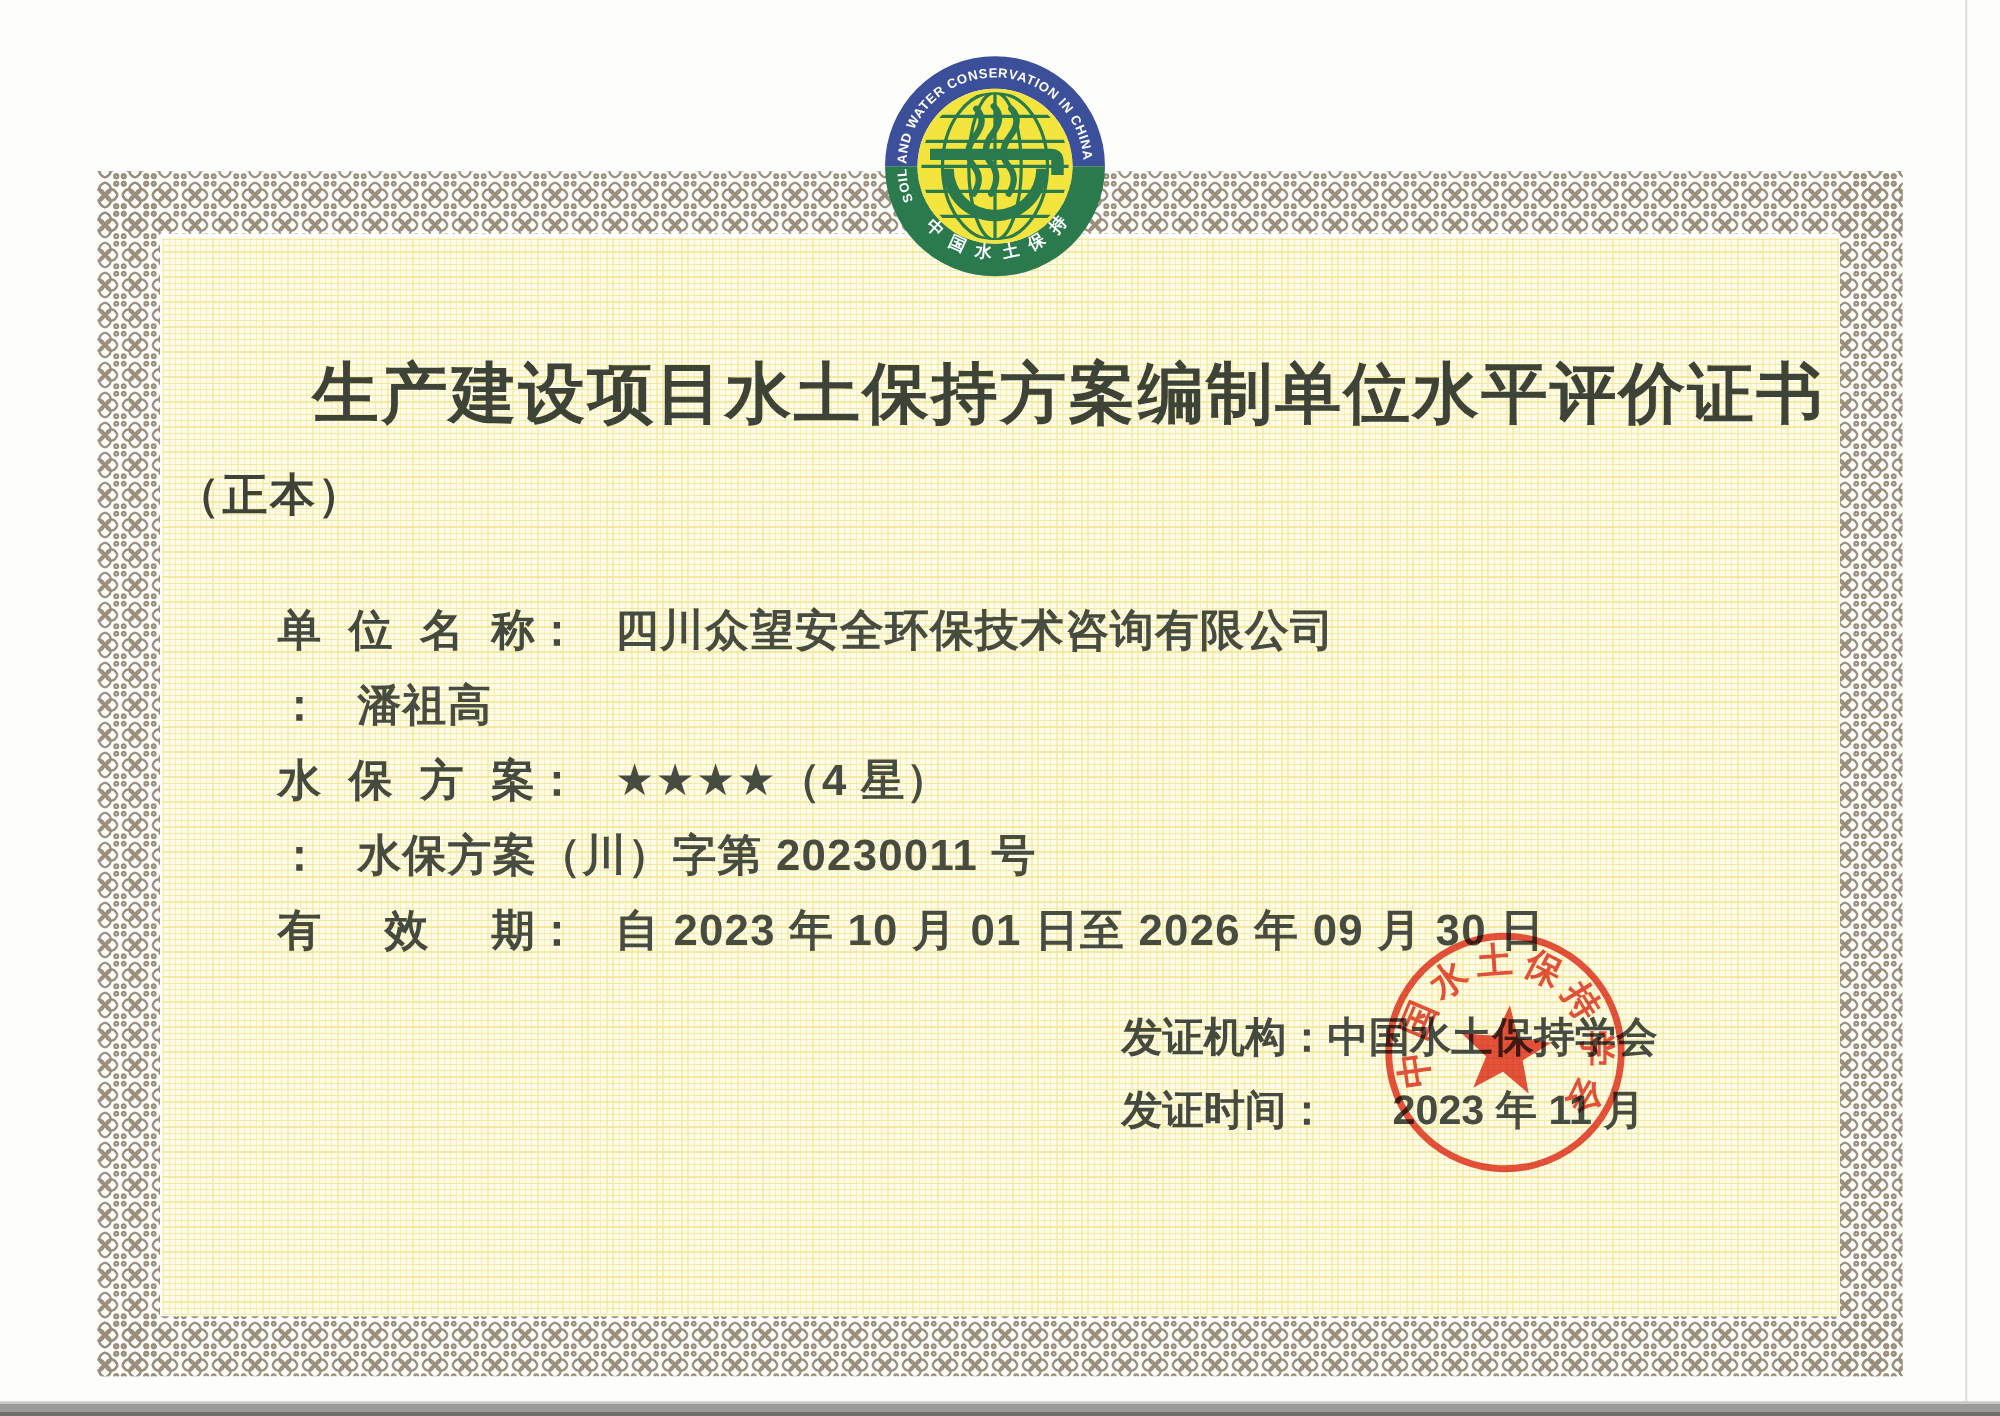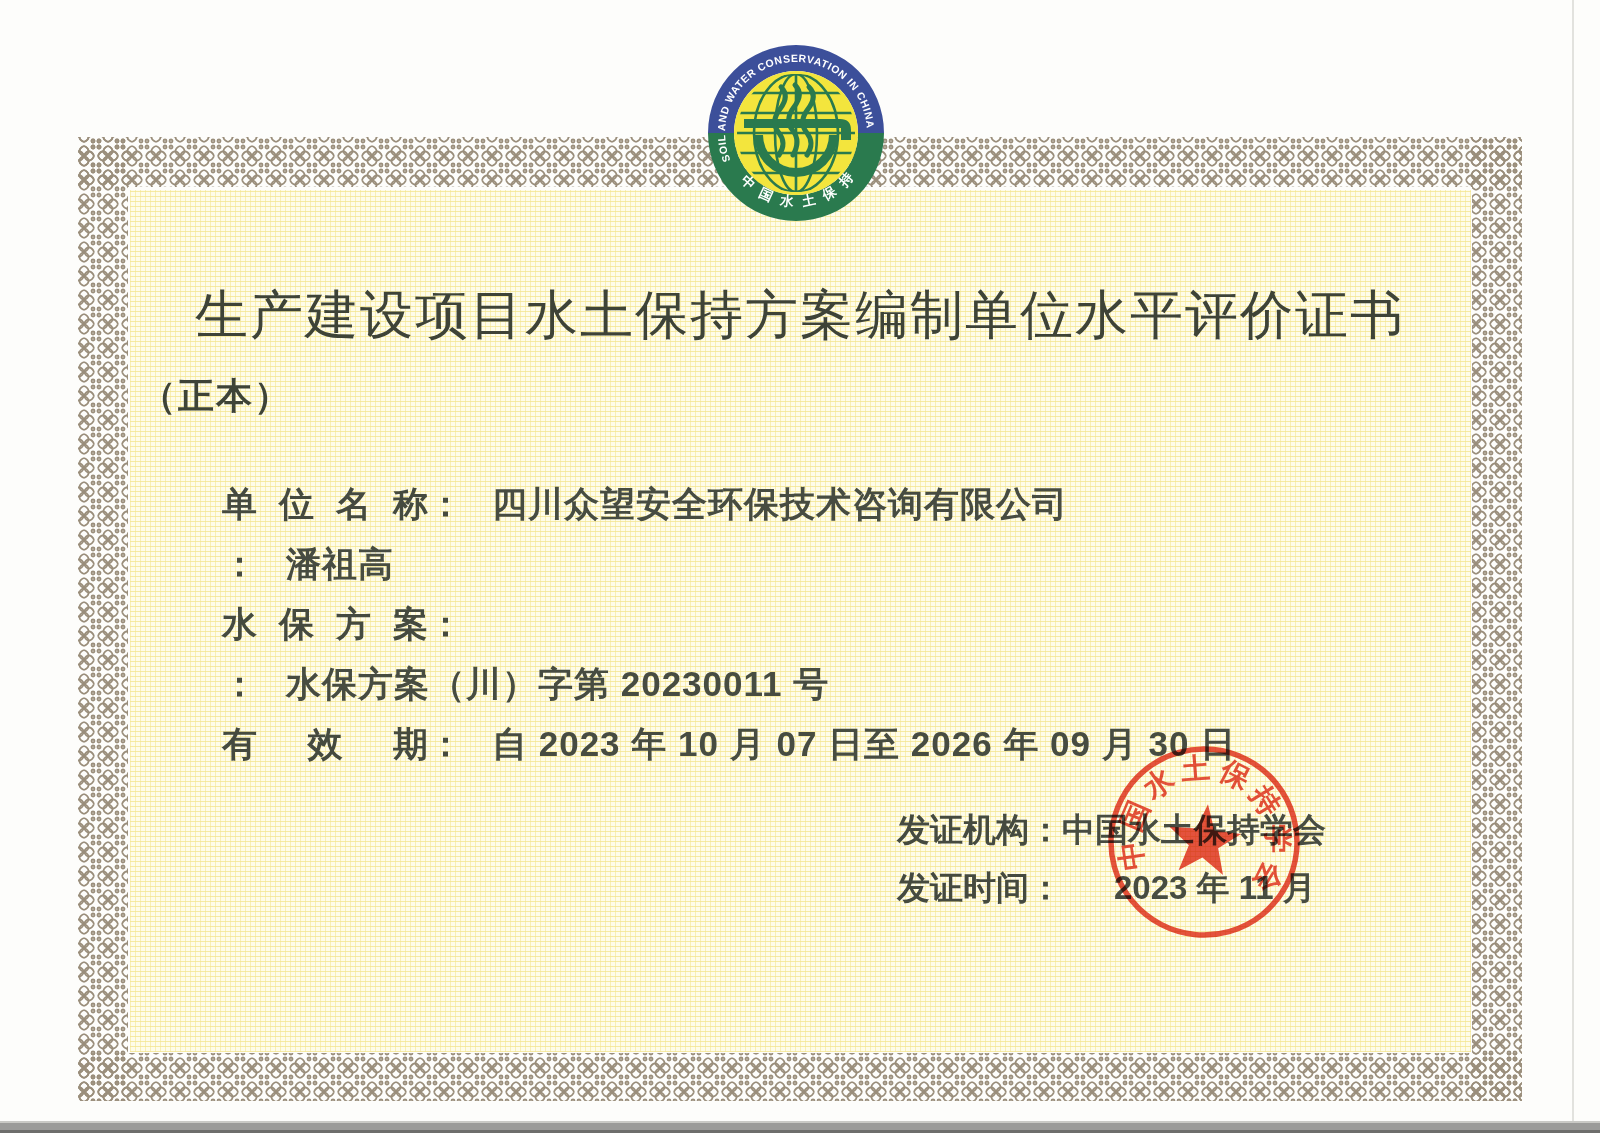--- a/index.html
+++ b/index.html
@@ -25,21 +25,21 @@
     background-color:#fefce9;
     background-image:
       repeating-linear-gradient(0deg, rgba(243,228,140,.75) 0 1px, rgba(255,255,255,0) 1px 5px),
       repeating-linear-gradient(90deg, rgba(243,228,140,.55) 0 1px, rgba(255,255,255,0) 1px 5px);
   }
 
   .logo{position:absolute;left:706px;top:43px;width:180px;height:180px;}
 
   .title{
     position:absolute;left:140px;top:280px;width:1320px;
-    text-align:center;font-size:53px;font-weight:400;letter-spacing:2px;
+    text-align:right;font-size:53px;font-weight:700;letter-spacing:2px;
     color:#3e4337;white-space:nowrap;
   }
   .subtitle{
     position:absolute;left:140px;top:372px;width:1320px;
     text-align:left;font-size:36px;font-weight:700;letter-spacing:2px;color:#3e4337;
   }
 
   .fields{position:absolute;left:222px;top:468px;}
   .frow{display:flex;align-items:flex-end;height:60px;}
   .frow .lbl{
@@ -132,29 +132,30 @@
         <span class="colon">：</span>
         <span class="val">四川众望安全环保技术咨询有限公司</span>
     </div>
     <div class="frow">
         <span class="colon">：</span>
         <span class="val">潘祖高</span>
     </div>
     <div class="frow">
       <span class="lbl">水保方案</span>
         <span class="colon">：</span>
+        <span class="val">★★★★（4 星）</span>
     </div>
     <div class="frow">
         <span class="colon">：</span>
         <span class="val">水保方案（川）字第 20230011 号</span>
     </div>
     <div class="frow">
       <span class="lbl">有效期</span>
         <span class="colon">：</span>
-        <span class="val">自 2023 年 10 月 07 日至 2026 年 09 月 30 日</span>
+        <span class="val">自 2023 年 10 月 01 日至 2026 年 09 月 30 日</span>
     </div>
   </div>
 
   <div class="issuer">
     <div class="irow">
       <span>发证机构</span><span>：</span><span class="ival">中国水土保持学会</span>
     </div>
     <div class="irow date">
       <span>发证时间</span><span>：</span><span class="ival">2023 年 11 月</span>
     </div>

